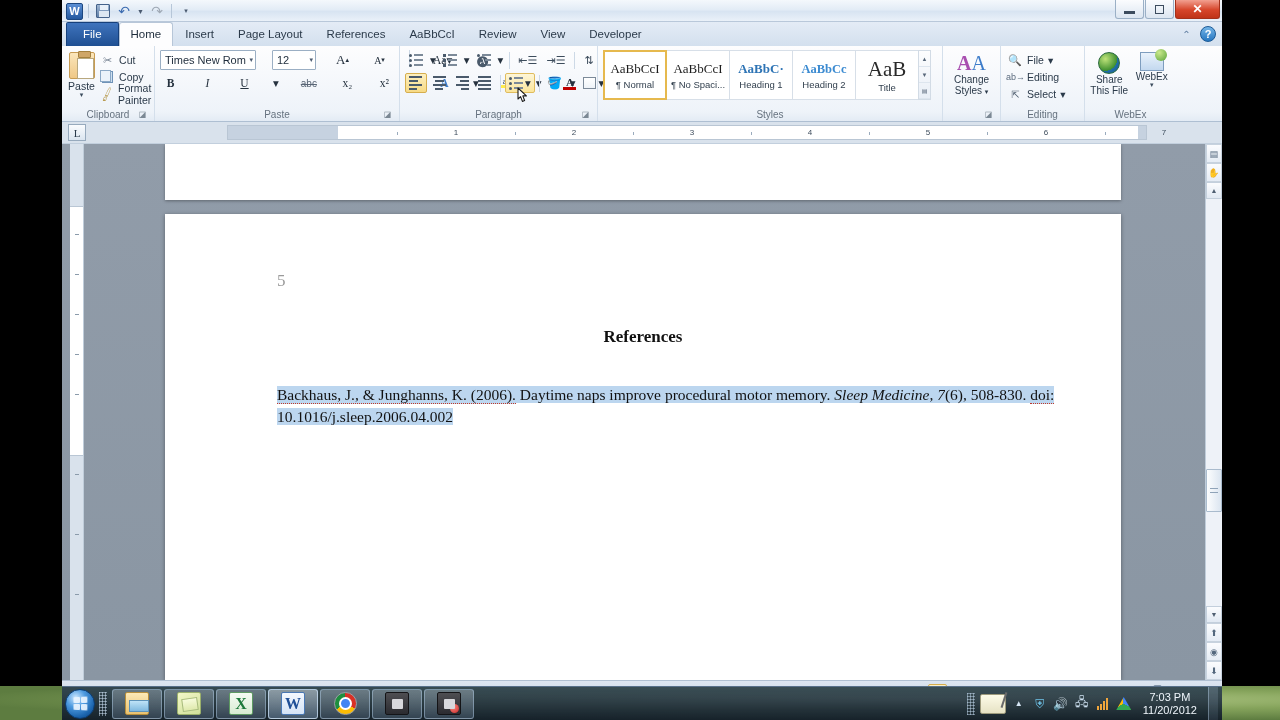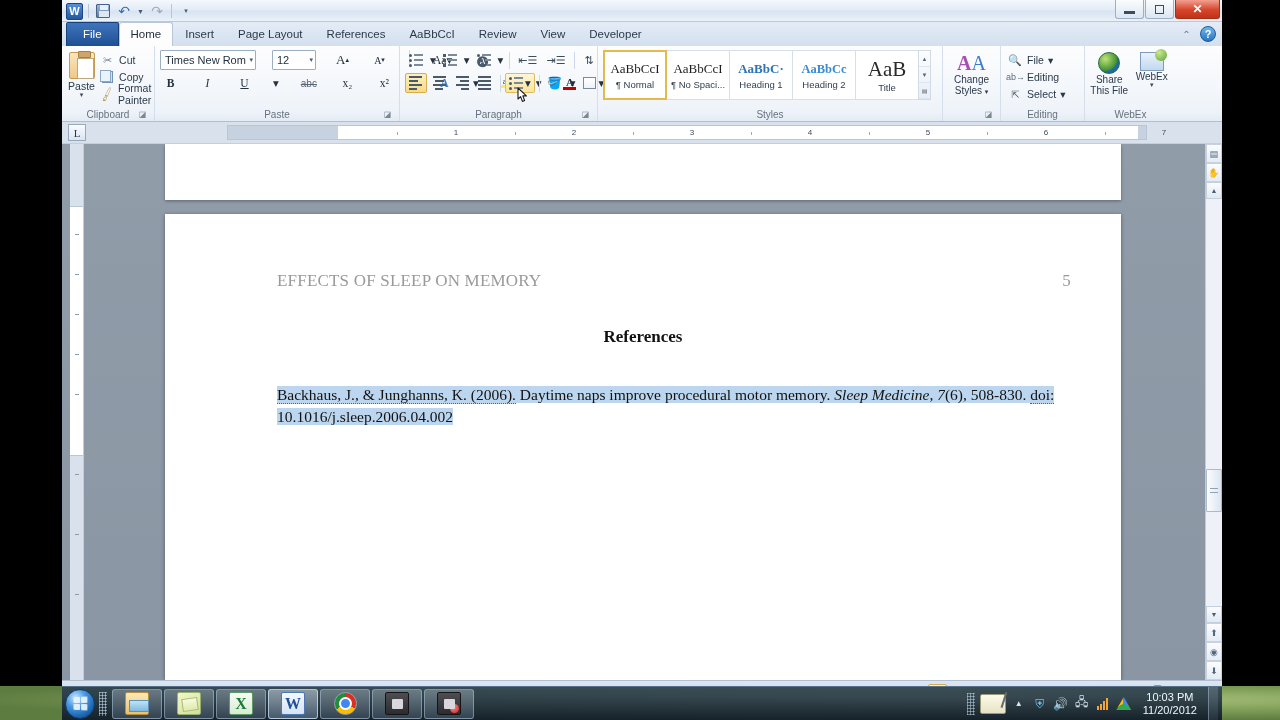--- a/index.html
+++ b/index.html
@@ -812,21 +812,20 @@
         <div class="tk" style="top:250px"></div>
           <div class="tk" style="top:330px"></div>
         <div class="tk" style="top:390px"></div>
           <div class="tk" style="top:450px"></div>
       </div>
 
       <div class="page-top"></div>
 
       <div class="page">
         <div class="doc-header">
-          <span>EFFECTS OF SLEEP ON MEMORY</span>
           <span>5</span>
         </div>
         <div class="doc-title">References</div>
         <div class="doc-body">
           <span class="hl sp-u">Backhaus, J., &amp; Junghanns, K. (2006).</span><span class="hl"> Daytime naps improve procedural motor memory. </span><span class="hl" style="font-style:italic">Sleep Medicine, 7</span><span class="hl">(6), 508-830. </span><span class="hl sp-u">doi:</span><span class="hl"> 10.1016/j.sleep.2006.04.002</span>
         </div>
       </div>
 
       <div class="vscroll">
         <div class="vs-icn">▤</div>
@@ -933,20 +932,20 @@
               <i style="height:4px"></i>
               <i style="height:6px"></i>
               <i style="height:9px"></i>
               <i style="height:12px"></i>
             </span>
         </span>
         <span class="tray-ico">
             <span class="ti-drive"></span>
           </span>
         <span class="clock">
-          <span style="display:block">10:03 PM</span>
+          <span style="display:block">7:03 PM</span>
           <span style="display:block">11/20/2012</span>
         </span>
         <span class="showdesk"></span>
       </div>
     </div>
   </div>
 </div>
 
 </body></html>

